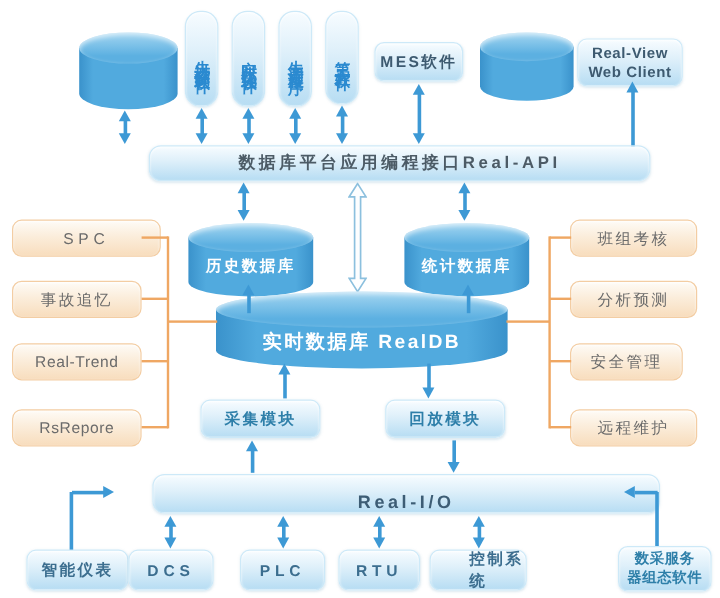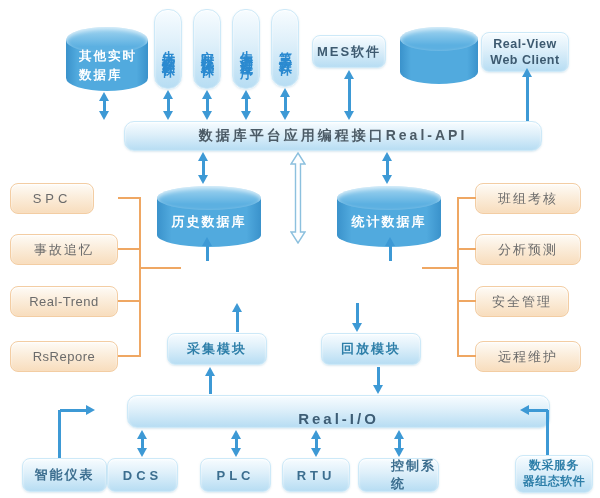--- a/index.html
+++ b/index.html
@@ -67,24 +67,20 @@
   .ol-v{position:absolute;width:2px;background:var(--orange-line);}
 </style>
 </head>
 <body>
 
 <div class="canvas">
 
   <div class="cyl" style="left:66px;top:27px;width:82px;height:64px;">
     <div class="cyl-body" style="top:13px;border-radius:0 0 50% 50%/0 0 13px 13px;"></div>
     <div class="cyl-top" style="height:26px;"></div>
-    <div class="cyl-label" style="top:20px;text-align:left;padding-left:13px;font-size:12.5px;line-height:1.5;">
-      <div>其他实时</div>
-      <div>数据库</div>
-    </div>
   </div>
 
   <div class="bluebox vbox" style="left:154px;top:9px;width:28px;height:80px;">
     <span>先进控制软件</span>
     </div>
   <div class="bluebox vbox" style="left:193px;top:9px;width:28px;height:80px;">
     <span>实时优化软件</span>
     </div>
   <div class="bluebox vbox" style="left:232px;top:9px;width:28px;height:80px;">
     <span>生产调度程序</span>
@@ -148,29 +144,34 @@
     <div class="cyl-body" style="top:12px;border-radius:0 0 50% 50%/0 0 12px 12px;"></div>
     <div class="cyl-top" style="height:24px;"></div>
     <div class="cyl-label" style="top:27px;"><span>历史数据库</span></div>
   </div>
   <div class="cyl" style="left:337px;top:186px;width:104px;height:61px;">
     <div class="cyl-body" style="top:12px;border-radius:0 0 50% 50%/0 0 12px 12px;"></div>
     <div class="cyl-top" style="height:24px;"></div>
     <div class="cyl-label" style="top:27px;"><span>统计数据库</span></div>
   </div>
 
+  <div class="cyl" style="left:180px;top:243px;width:243px;height:64px;">
+    <div class="cyl-body" style="top:15px;border-radius:0 0 50% 50%/0 0 15px 15px;"></div>
+    <div class="cyl-top" style="height:30px;"></div>
+    <div class="cyl-label" style="top:32px;font-size:16px;letter-spacing:2px;"><span>实时数据库 RealDB</span></div>
+  </div>
 
   <div class="sup" style="left:202px;top:237px;height:24px;">
       <i></i>
     </div>
   <div class="sup" style="left:385px;top:237px;height:24px;">
       <i></i>
     </div>
 
-  <div class="obox" style="left:10px;top:183px;width:84px;height:31px;letter-spacing:4px;">
+  <div class="obox" style="left:10px;top:183px;width:124px;height:31px;letter-spacing:4px;">
       <span>SPC</span>
     </div>
   <div class="obox" style="left:10px;top:234px;width:108px;height:31px;">
       <span>事故追忆</span>
     </div>
   <div class="obox" style="left:10px;top:286px;width:108px;height:31px;letter-spacing:0.5px;">
       <span>Real-Trend</span>
     </div>
   <div class="obox" style="left:10px;top:341px;width:108px;height:31px;letter-spacing:0.5px;">
       <span>RsRepore</span>

